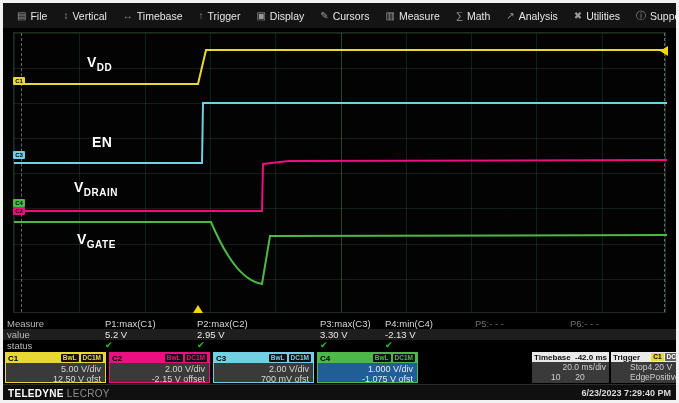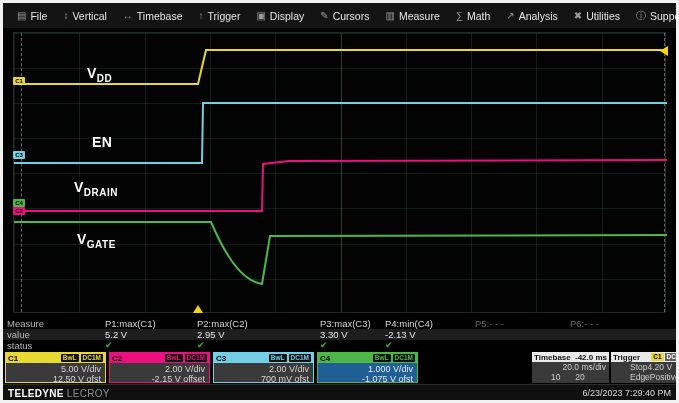--- a/index.html
+++ b/index.html
@@ -94,21 +94,21 @@
   .badge-dc { background:#5f5f5f; color:#fff; font-size:6.5px; font-weight:bold; padding:0 2px; line-height:8px; }
   
   .footer {
     position:absolute; left:0; top:381px; width:100%; height:13px;
     background:#101010; border-top:1px solid #2c2c2c;
     display:flex; align-items:center; justify-content:space-between; padding:8px 5px;
   }
   .brand { font-size:10px; letter-spacing:.3px; }
   .brand .b1 { color:#fff; font-weight:bold; }
   .brand .b2 { color:#8f8f8f; }
-  .datetime { color:#dcdcdc; font-size:9px; }
+  .datetime { color:#dcdcdc; font-size:9px;font-weight:bold; }
 </style>
 </head>
 <body>
 
 <div class="frame">
 
   <div class="menubar">
     <div class="menu-item">
         <span class="mi-icon">▤</span>
         <span>File</span>
@@ -174,21 +174,21 @@
         <path d="M0,130 L188,130 L189,70 L653,70" stroke="#72cfe4" stroke-width="2" fill="none"></path>
         <path d="M0,178 L248,178 L249,131 L275,128 L653,127" stroke="#ec0f80" stroke-width="2" fill="none"></path>
         <path d="M0,189 L197,189 C215,231 231,248 248,251 L256,203 L653,202" stroke="#4db848" stroke-width="2" fill="none"></path>
       </svg>
 
     <div class="zero-marker" style="background: rgb(232, 216, 50); top: 44px;">C1</div>
     <div class="zero-marker" style="background: rgb(114, 207, 228); top: 118px;">C3</div>
     <div class="zero-marker" style="background: rgb(236, 15, 128); top: 174px;">C2</div>
     <div class="zero-marker" style="background: rgb(77, 184, 72); top: 166px;">C4</div>
 
-    <div class="trace-label" style="left:73px; top:21px;margin-top:11px;"><span>V</span><sub>DD</sub></div>
+    <div class="trace-label" style="left:73px; top:21px;"><span>V</span><sub>DD</sub></div>
     <div class="trace-label" style="left:78px; top:101px;"><span>EN</span><sub></sub></div>
     <div class="trace-label" style="left:60px; top:146px;"><span>V</span><sub>DRAIN</sub></div>
     <div class="trace-label" style="left:63px; top:198px;"><span>V</span><sub>GATE</sub></div>
 
     <div class="trig-time"></div>
     <div class="trig-level"></div>
   </div>
 
   <div class="measure">
     <div class="m-row r-head">

